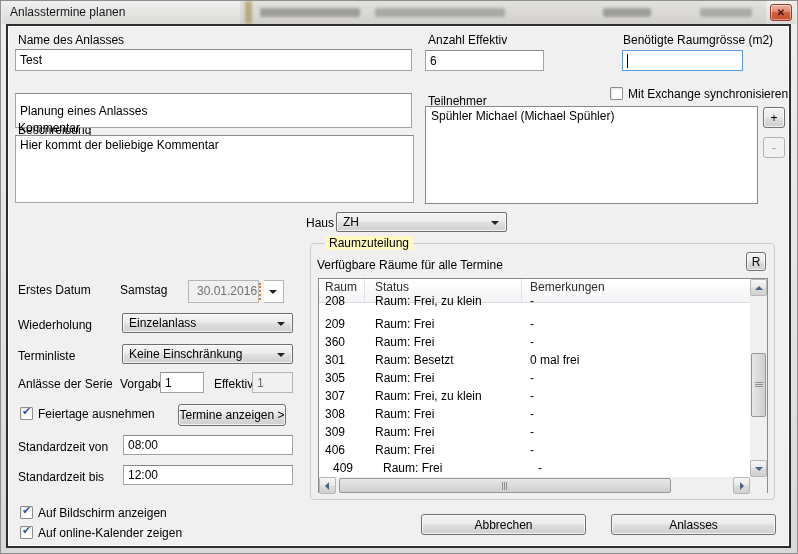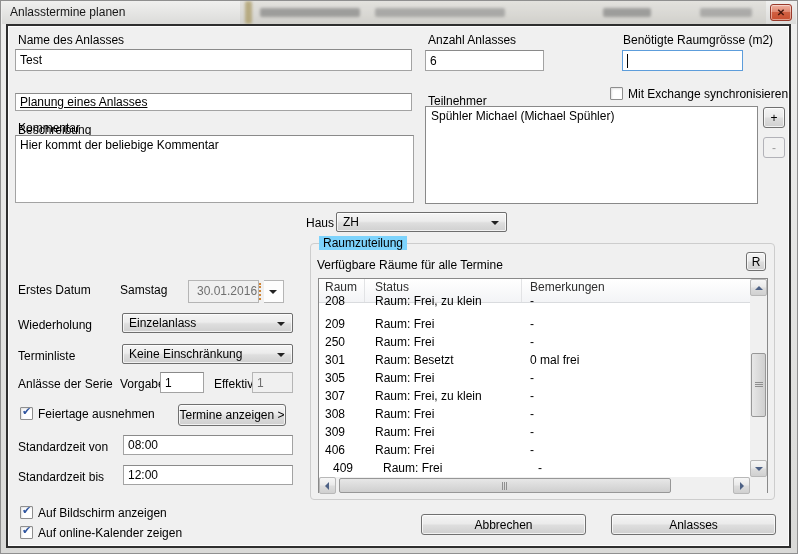--- a/index.html
+++ b/index.html
@@ -55,21 +55,21 @@
                 border:1px solid #8e8e8e; border-radius:1px;
                 box-shadow:inset 1px 1px 2px rgba(0,0,0,.12); }
   .check .mark { display:none; position:absolute; left:1px; top:-3px; font-size:11px; color:#31569f; }
   .check.checked .mark { display:block; }
   .check .cblbl { position:absolute; left:18px; top:0; white-space:nowrap; }
 
   .listbox { position:absolute; background:#fff; border:1px solid #898989; font-size:12px; }
   .listbox .item { padding:2px 5px; white-space:nowrap; }
 
   .groupbox { position:absolute; border:1px solid #cdcdcd; border-radius:4px; }
-  .groupbox .legend { position:absolute; left:8px; top:-8px; background:#7dd3fc;
+  .groupbox .legend { position:absolute; left:14px; top:-8px; background:#fef9c3;
                       padding:0 4px; font-size:12px; }
 
   
   .rtable { position:absolute; background:#fff; border:1px solid #898989; }
   .thead { position:absolute; left:0; top:0; height:24px; display:flex;
            background:linear-gradient(#ffffff,#f3f4f6); border-bottom:1px solid #d9dbde;
            font-size:12px; color:#2f2f2f; }
   .thead .hc { border-right:1px solid #e2e3e5; padding:1px 0 0 6px; }
   .trow { position:absolute; left:0; height:18px; display:flex; font-size:12px; color:#000; }
   .trow .c { padding:1px 0 0 6px; overflow:hidden; white-space:nowrap; }
@@ -121,26 +121,26 @@
       <span class="xg">✕</span>
     </div>
   </div>
 
   <div class="content">
 
     <span class="lbl" style="left:10px;top:7px;">Name des Anlasses</span>
     <input class="txt" style="left: 7px; top: 23px; width: 397px; height: 22px;" value="Test">
 
     <span class="lbl" style="left:10px;top:53px;margin-top:44px;">Beschreibung</span>
-    <input class="txt" style="left: 7px; top: 67px; width: 397px; height: 18px; text-decoration: underline;" value="Planung eines Anlasses">
+    <input class="txt" style="left: 7px; top: 67px; width: 397px; height: 35px;" value="Planung eines Anlasses">
 
     <span class="lbl" style="left:10px;top:95px;">Kommentar</span>
     <textarea class="txt" style="left: 7px; top: 109px; width: 399px; height: 68px;">Hier kommt der beliebige Kommentar</textarea>
 
-    <span class="lbl" style="left:420px;top:7px;">Anzahl Anlasses</span>
+    <span class="lbl" style="left:420px;top:7px;">Anzahl Effektiv</span>
     <input class="txt" style="left: 417px; top: 24px; width: 119px; height: 21px;" value="6">
 
     <span class="lbl" style="left:615px;top:7px;">Benötigte Raumgrösse (m2)</span>
     <div class="txt focused" style="left:614px;top:24px;width:121px;height:21px;">
       <span class="caret"></span>
     </div>
 
     <div class="check" style="left:602px;top:61px;">
       <span class="box"></span>
       <span class="cblbl">Mit Exchange synchronisieren</span>
@@ -174,21 +174,21 @@
           <div class="c raum">208</div>
           <div class="c status">Raum: Frei, zu klein</div>
           <div class="c bem">-</div>
         </div>
         <div class="trow" style="top:37px;width:431px;">
           <div class="c raum">209</div>
           <div class="c status">Raum: Frei</div>
           <div class="c bem">-</div>
         </div>
         <div class="trow" style="top:55px;width:431px;">
-          <div class="c raum">250</div>
+          <div class="c raum">360</div>
           <div class="c status">Raum: Frei</div>
           <div class="c bem">-</div>
         </div>
         <div class="trow" style="top:73px;width:431px;">
           <div class="c raum">301</div>
           <div class="c status">Raum: Besetzt</div>
           <div class="c bem">0 mal frei</div>
         </div>
         <div class="trow" style="top:91px;width:431px;">
           <div class="c raum">305</div>

